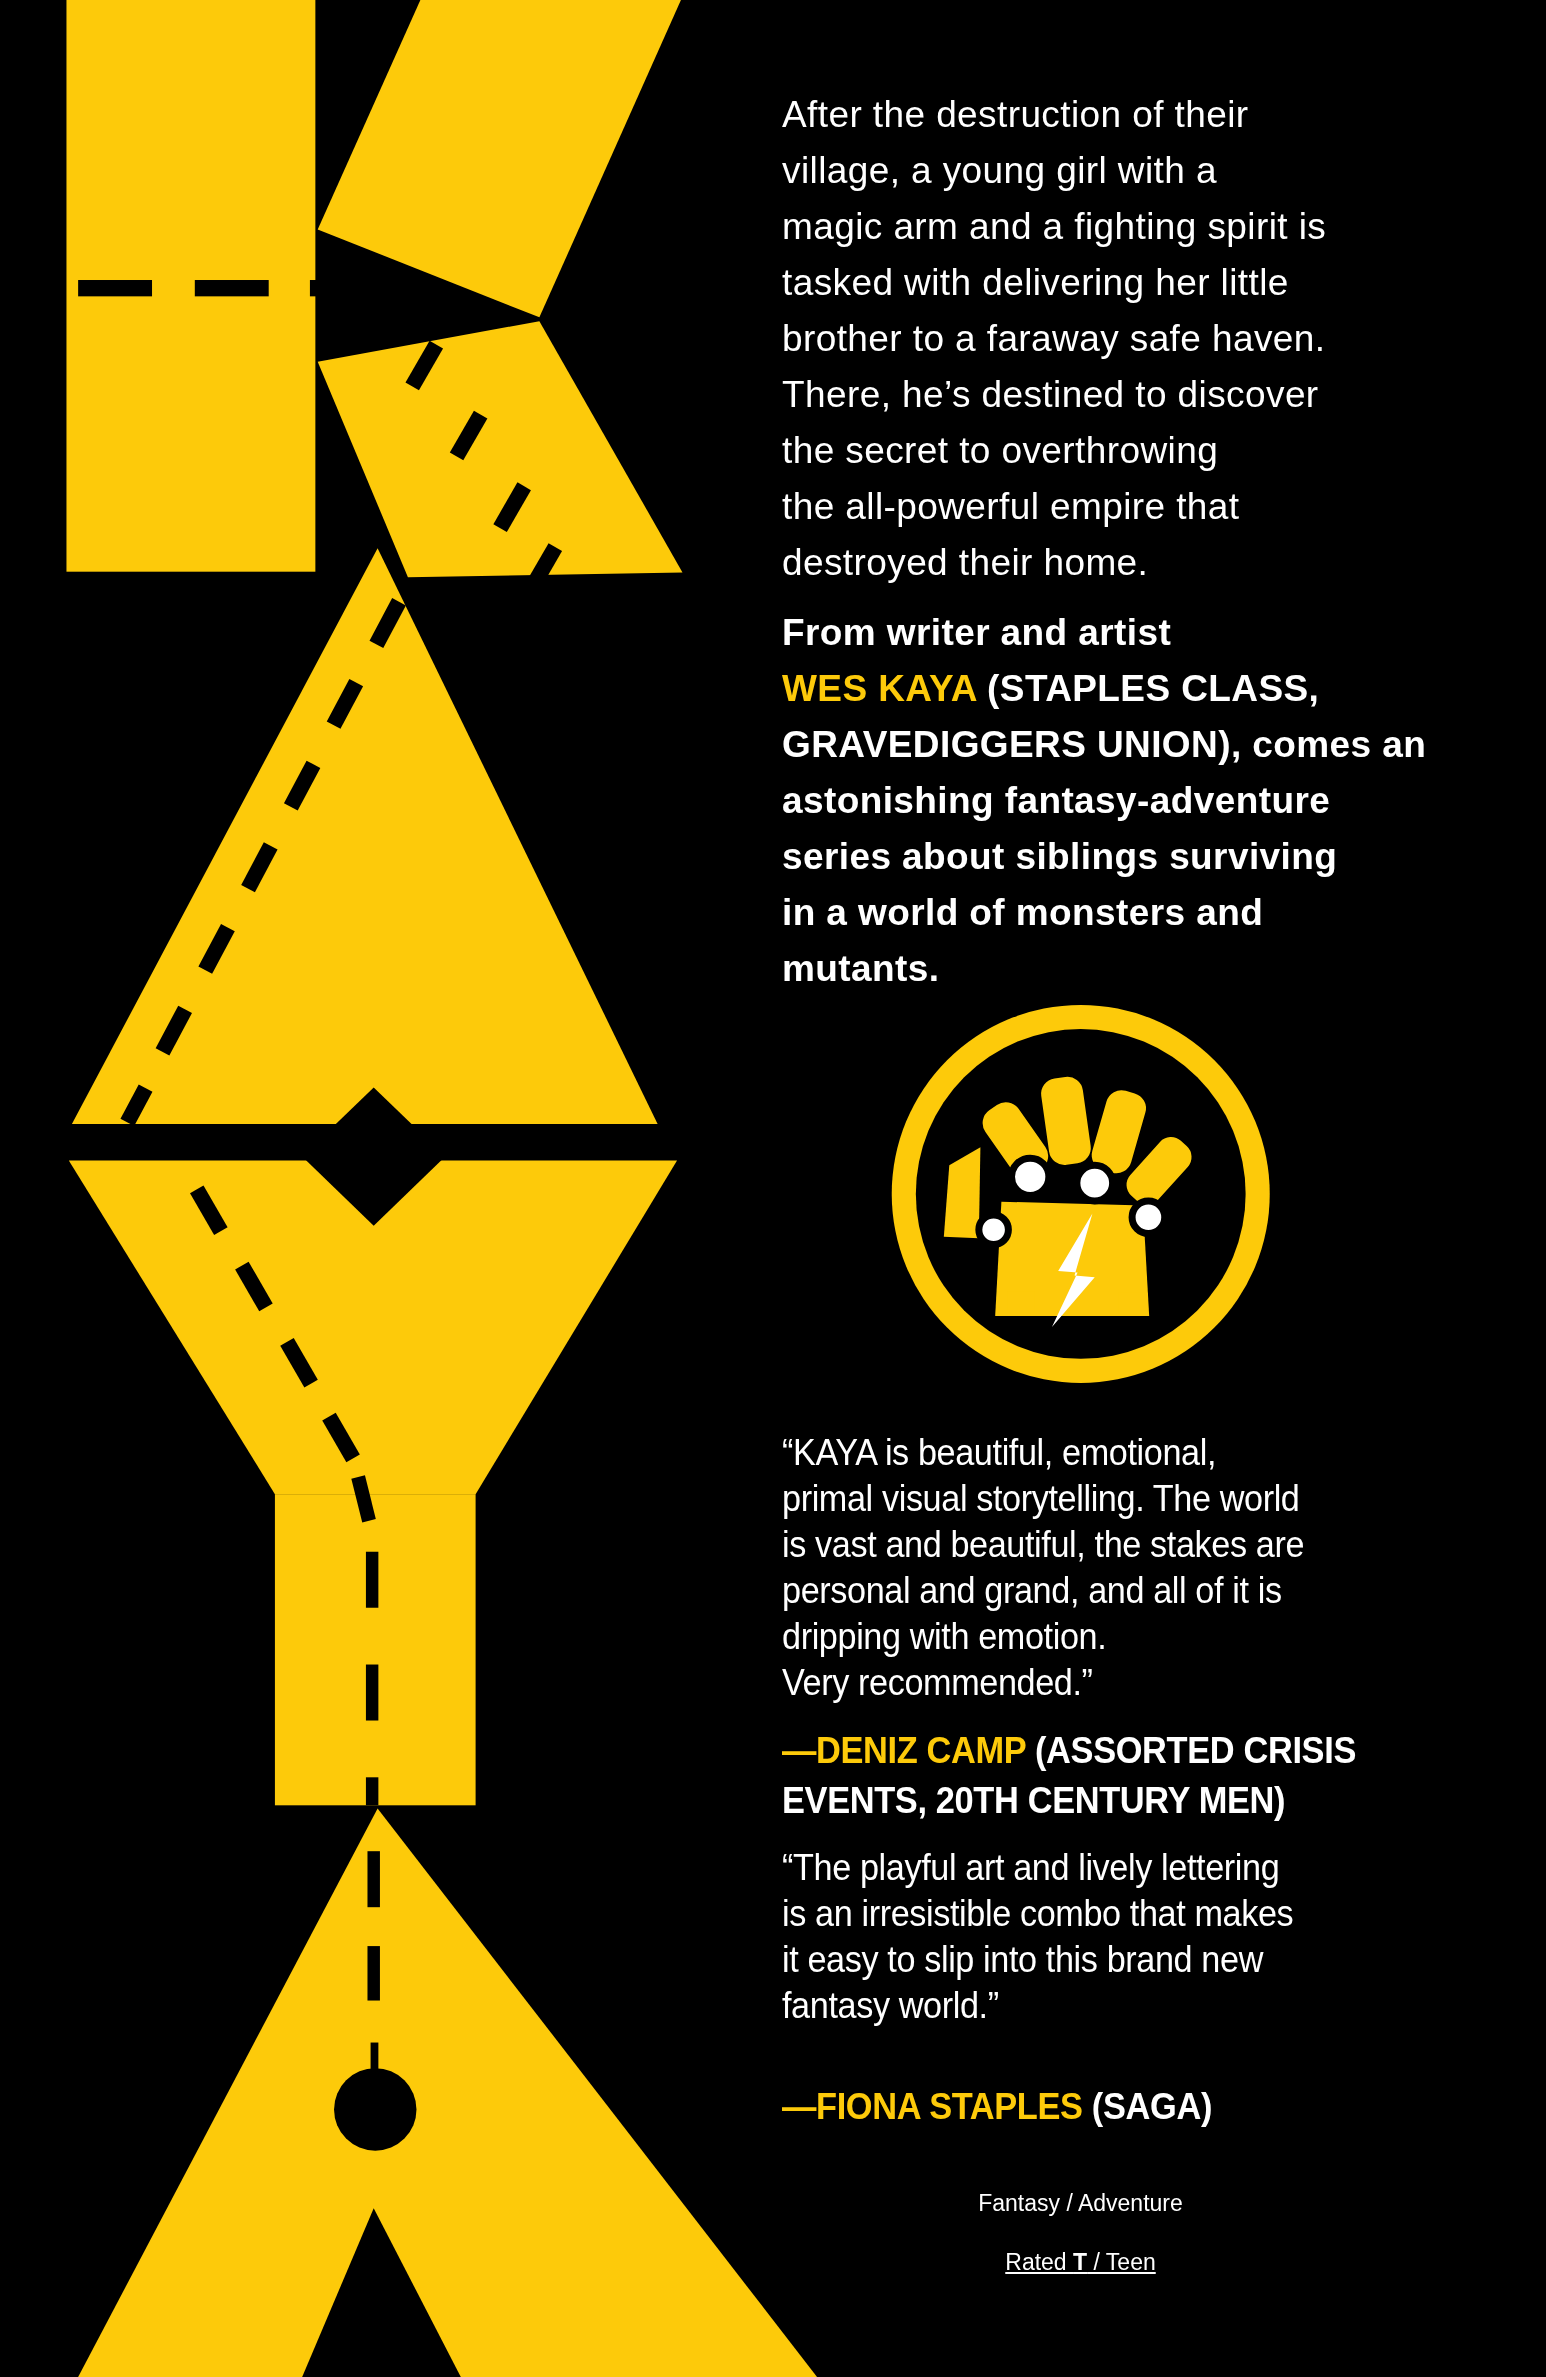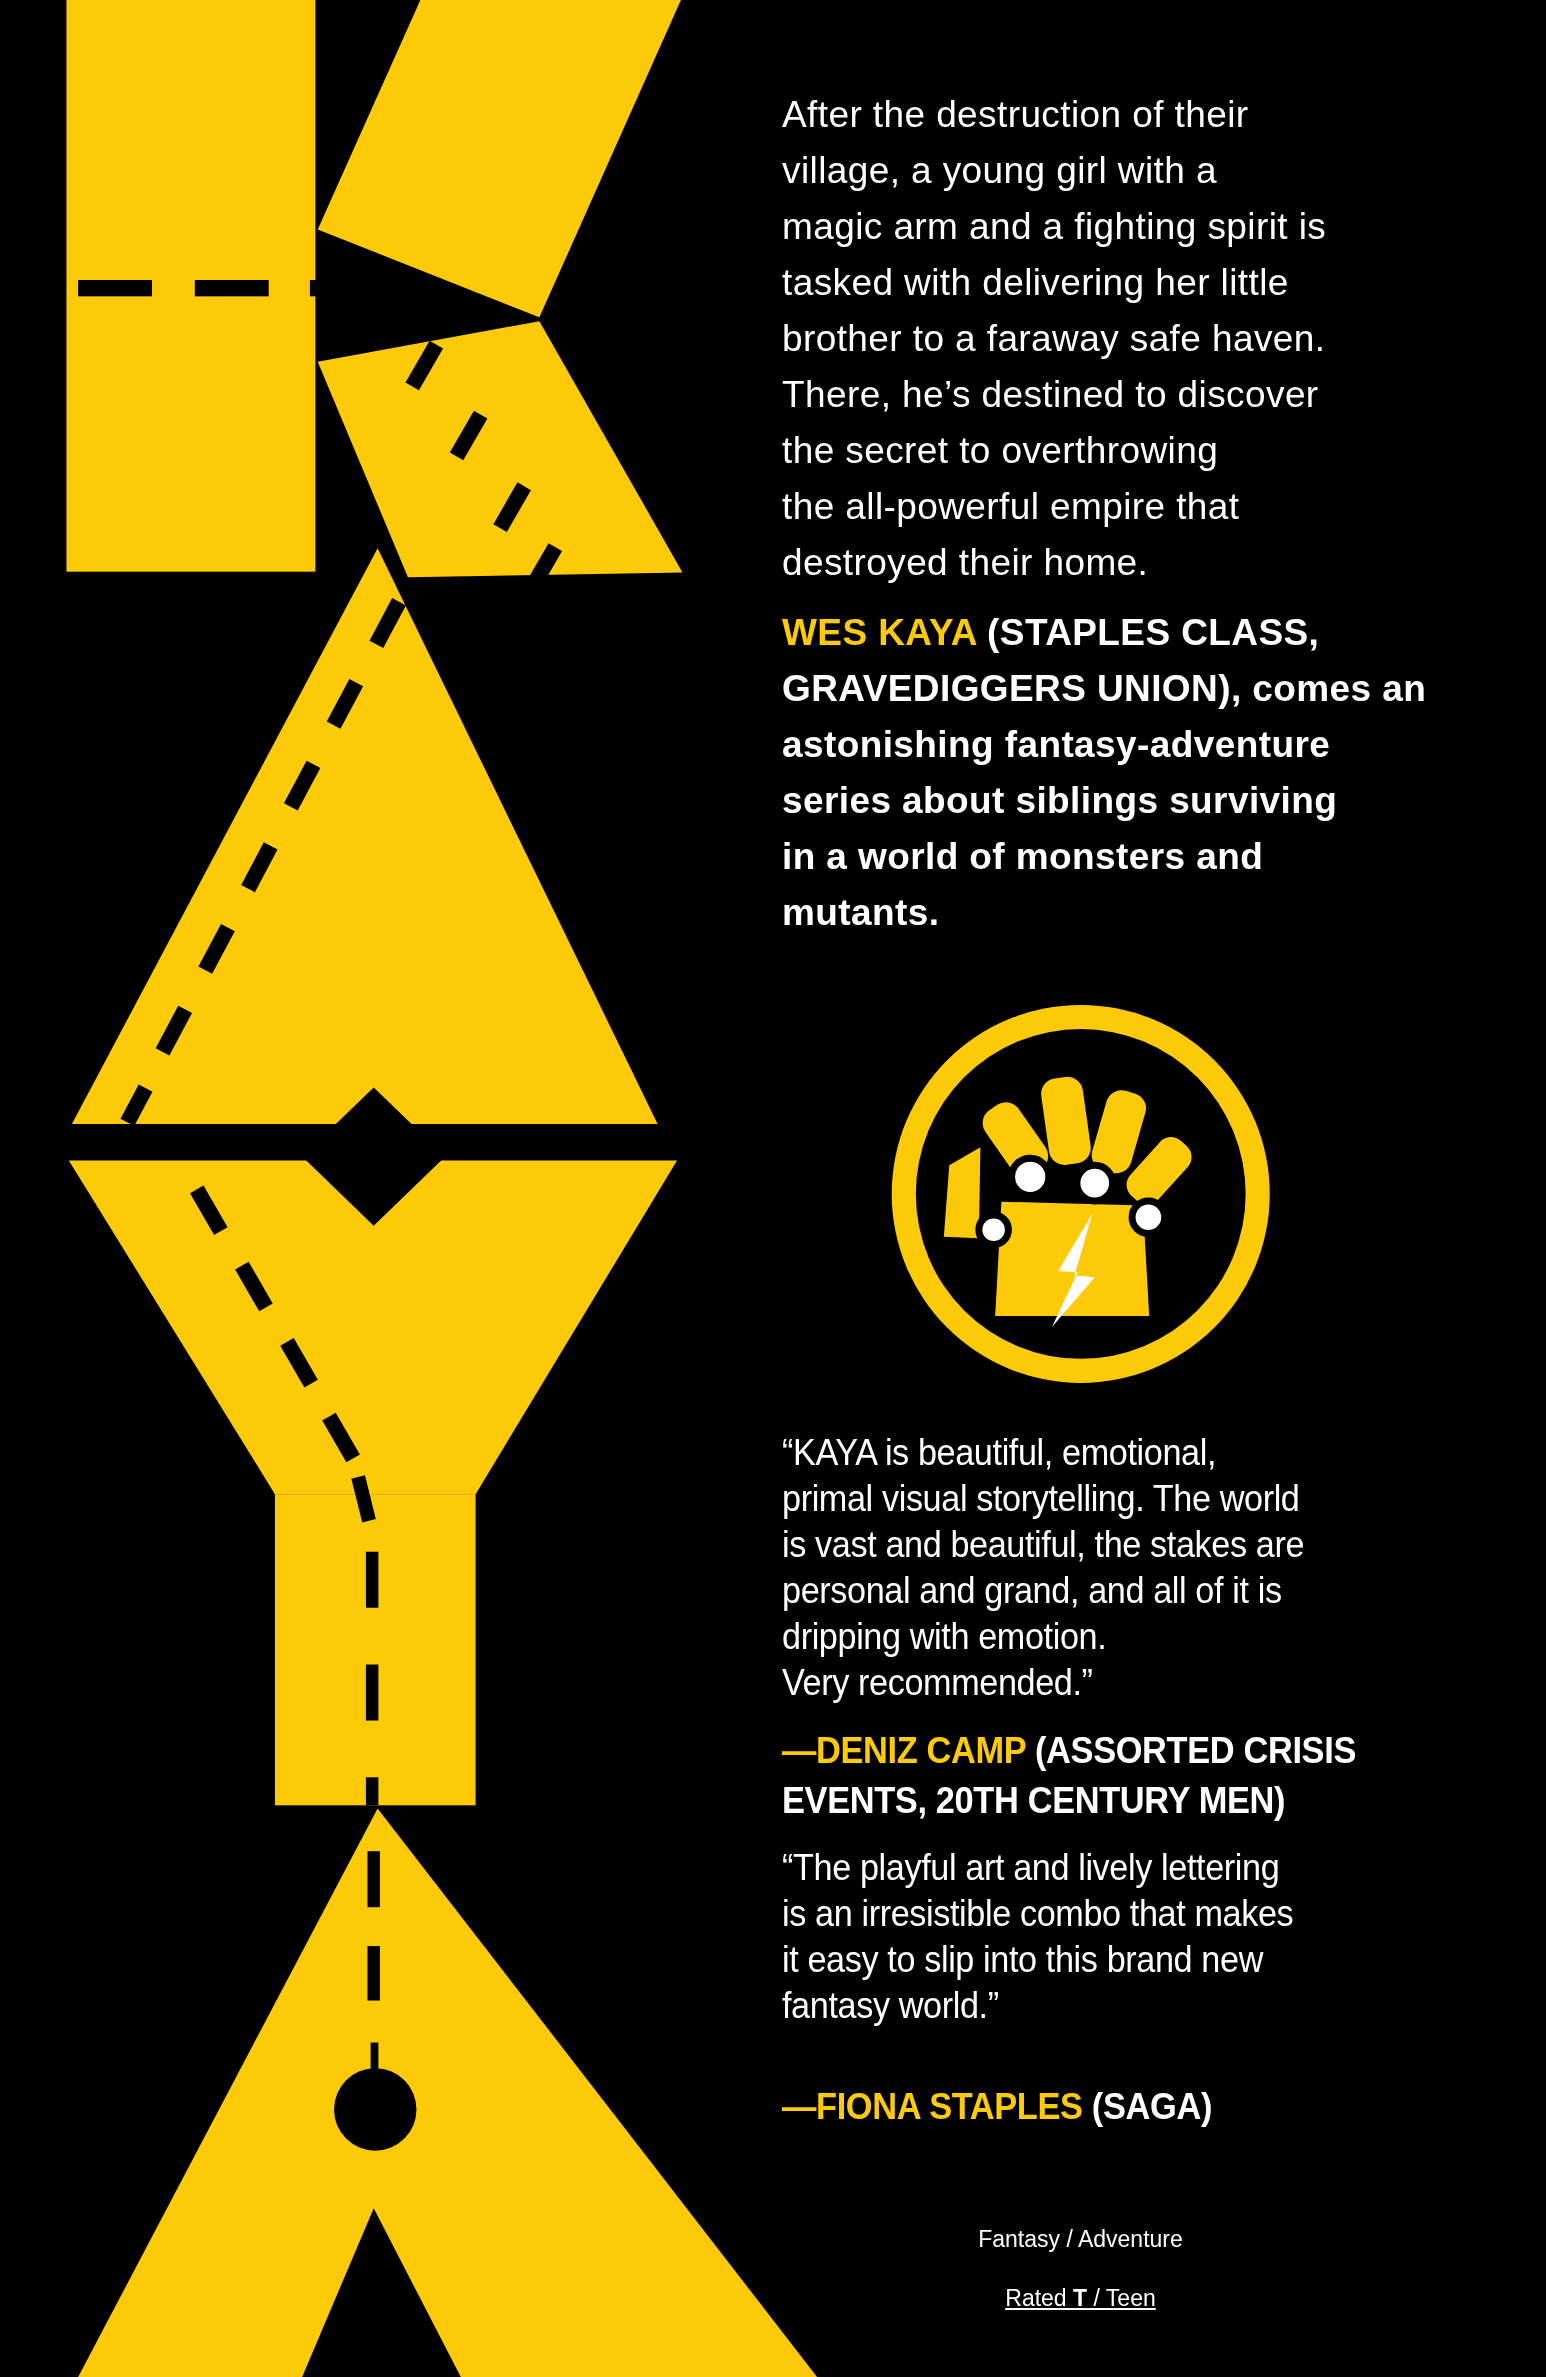--- a/index.html
+++ b/index.html
@@ -31,21 +31,21 @@
   .quote2{top:1845px;}
   .attribution{
     position:absolute;left:782px;width:731px;color:#fff;
     font-weight:bold;font-size:37px;line-height:50px;letter-spacing:-0.4px;
     transform:scaleX(0.93);transform-origin:0 0;white-space:pre-line;
   }
   .attr1{top:1726px;}
   .attr2{top:2082px;}
   .footer-line{
     position:absolute;left:890px;width:381px;text-align:center;
-    color:#fff;font-size:23px;line-height:30px;margin-top:36px;
+    color:#fff;font-size:23px;line-height:30px;
   }
   .genre{top:2188px;}
   .rating{top:2247px;text-decoration:underline;}
   .rating b{font-weight:bold;}
 </style>
 </head>
 <body>
 
 <svg class="art-layer" viewBox="0 0 1988 3056" aria-label="KAYA">
 
@@ -143,21 +143,22 @@
 <div class="text-col synopsis">After the destruction of their
 village, a young girl with a
 magic arm and a fighting spirit is
 tasked with delivering her little
 brother to a faraway safe haven.
 There, he’s destined to discover
 the secret to overthrowing
 the all-powerful empire that
 destroyed their home.</div>
 
-<div class="text-col credit"><span class="yellow">WES KAYA</span><span> (STAPLES CLASS,
+<div class="text-col credit"><span>From writer and artist
+</span><span class="yellow">WES KAYA</span><span> (STAPLES CLASS,
 GRAVEDIGGERS UNION), comes an
 astonishing fantasy-adventure
 series about siblings surviving
 in a world of monsters and
 mutants.</span></div>
 
 <div class="logo-box"></div>
 
 <div class="quote quote1">“KAYA is beautiful, emotional,
 primal visual storytelling. The world

